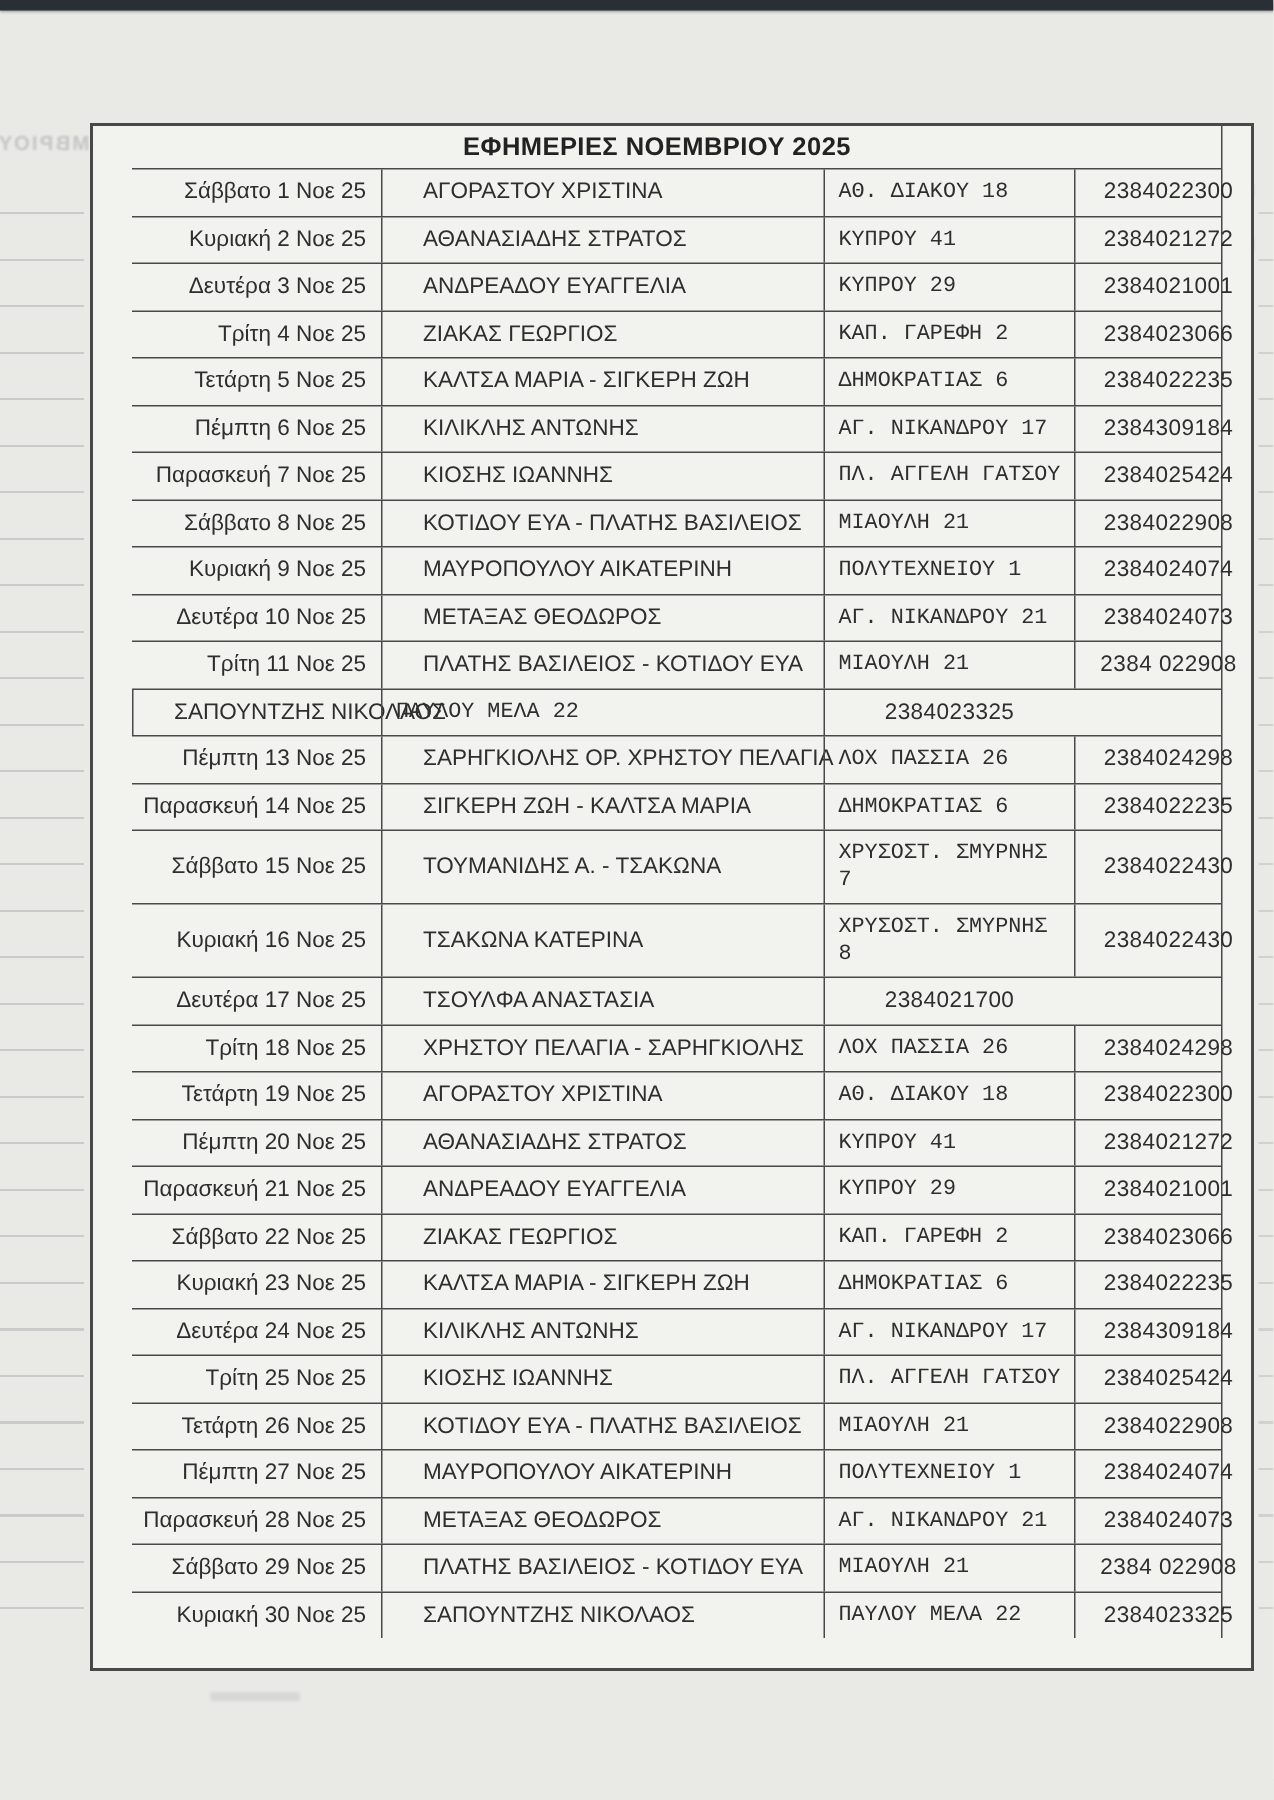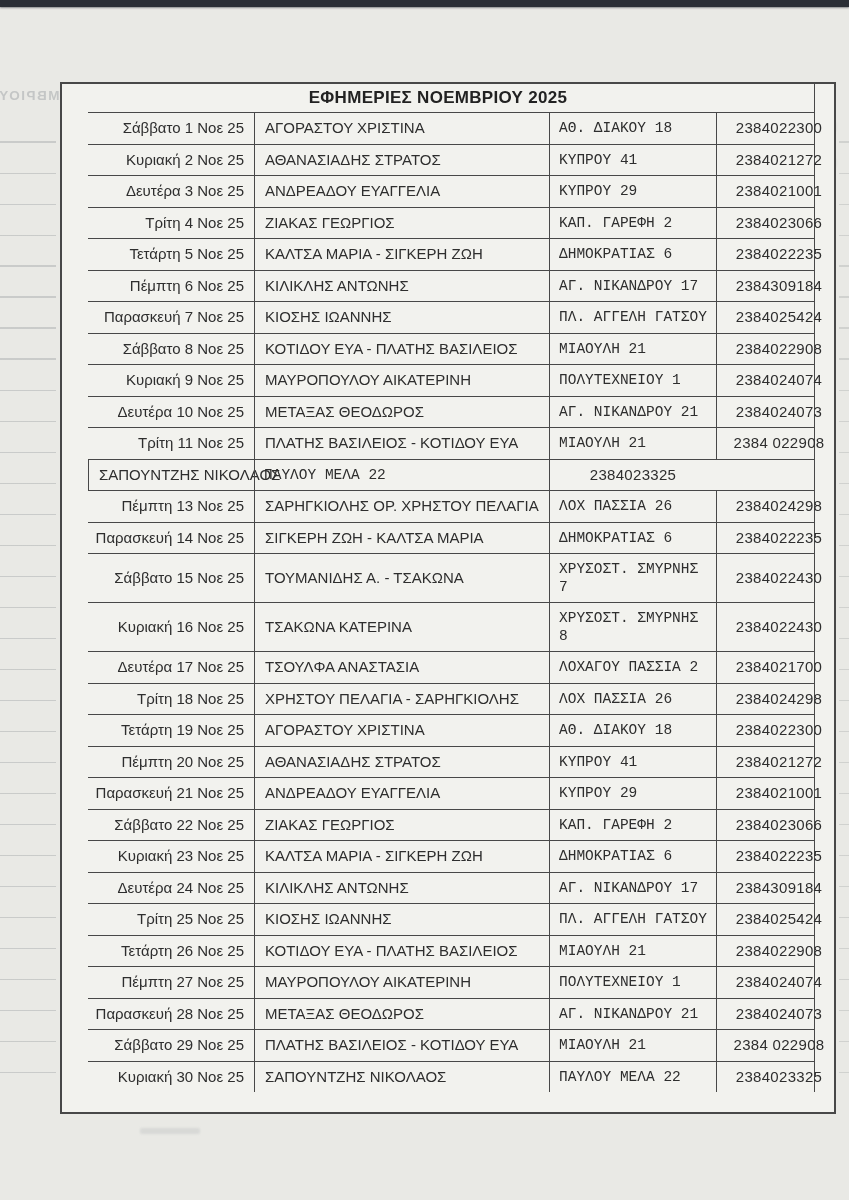--- a/index.html
+++ b/index.html
@@ -84,21 +84,21 @@
     font-size:15px;line-height:18px;color:var(--ink);
     padding-top:6px;padding-bottom:6px;
     align-self:stretch;display:flex;align-items:center;
   }
   .cell.date{
     justify-content:flex-end;text-align:right;
     padding-right:10px;white-space:nowrap;
   }
   .cell.name{
     border-left:1.5px solid var(--border);
-    padding-left:10px;white-space:nowrap;
+    padding-left:27px;white-space:nowrap;
   }
   .cell.address{
     border-left:1.5px solid var(--border);
     padding-left:9px;padding-right:3px;
     font-size:14.5px;
   }
   .cell.address span{display:inline-block;font-family:Liberation Mono, monospace;}
   .cell.phone{
     border-left:1.5px solid var(--border);
     justify-content:center;text-align:center;white-space:nowrap;
@@ -265,23 +265,20 @@
     <div class="cell name">ΤΣΑΚΩΝΑ ΚΑΤΕΡΙΝΑ</div>
     <div class="cell address">
             <span>ΧΡΥΣΟΣΤ. ΣΜΥΡΝΗΣ 8</span>
           </div>
     <div class="cell phone">2384022430</div>
   </div>
 
   <div class="row">
     <div class="cell date">Δευτέρα 17 Νοε 25</div>
     <div class="cell name">ΤΣΟΥΛΦΑ ΑΝΑΣΤΑΣΙΑ</div>
-    <div class="cell address">
-            <span>ΛΟΧΑΓΟΥ ΠΑΣΣΙΑ 2</span>
-          </div>
     <div class="cell phone">2384021700</div>
   </div>
 
   <div class="row">
     <div class="cell date">Τρίτη 18 Νοε 25</div>
     <div class="cell name">ΧΡΗΣΤΟΥ ΠΕΛΑΓΙΑ - ΣΑΡΗΓΚΙΟΛΗΣ</div>
     <div class="cell address">
             <span>ΛΟΧ ΠΑΣΣΙΑ 26</span>
           </div>
     <div class="cell phone">2384024298</div>

